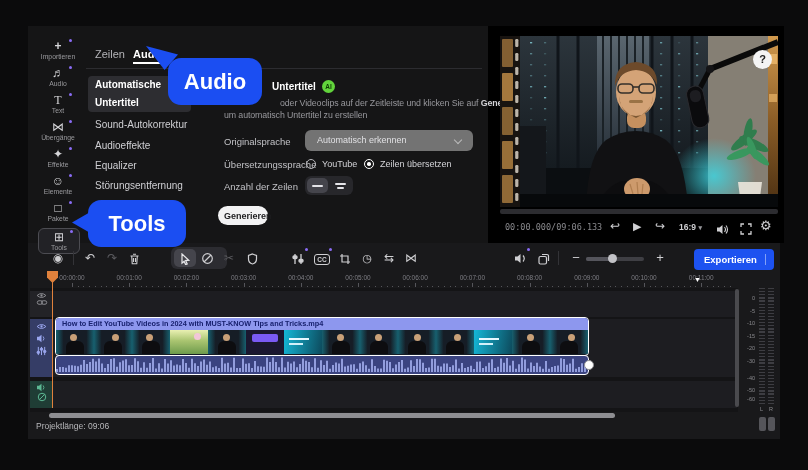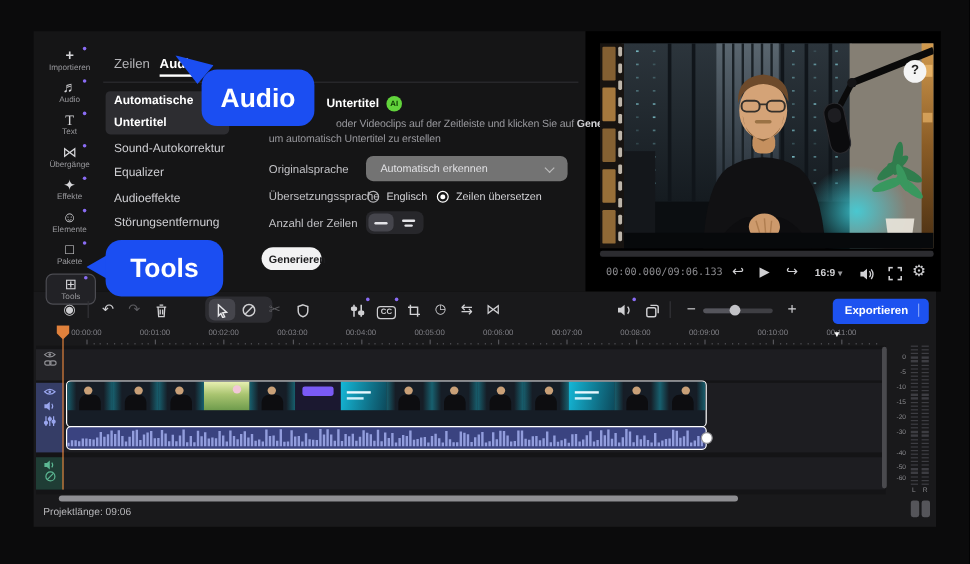--- a/index.html
+++ b/index.html
@@ -131,41 +131,41 @@
   </div>
 
   <span class="a tab" style="left:95px;top:48px;">Zeilen</span>
   <span class="a tab active" style="left:133px;top:48px;">Audio</span>
   <div class="a" style="left:133px;top:62px;width:28px;height:2px;background:#fff;"></div>
   <div class="a" style="left:86px;top:68px;width:396px;height:1px;background:#2c2c30;"></div>
 
   <div class="a" style="left:88px;top:76px;width:100px;">
     <div class="menu-item sel" style="width:96px;">Automatische Untertitel</div>
     <div class="menu-item" style="margin-top:4px;">Sound-Autokorrektur</div>
+    <div class="menu-item" style="margin-top:3px;">Audioeffekte</div>
     <div class="menu-item" style="margin-top:2px;">Equalizer</div>
-    <div class="menu-item" style="margin-top:3px;">Audioeffekte</div>
     <div class="menu-item" style="margin-top:2px;">Störungsentfernung</div>
     <div class="menu-item" style="margin-top:3px;">Entfernung von Stillen</div>
   </div>
 
   <span class="a nosel" style="left:272px;top:81px;font-size:10px;font-weight:bold;color:#fff;">Untertitel</span>
   <span class="a ai-badge" style="left:322px;top:80px;width:13px;height:13px;">AI</span>
   <span class="a desc nosel" style="left:280px;top:98px;">
     <span>oder Videoclips auf der Zeitleiste und klicken Sie auf </span><b>Generieren,</b></span>
   <span class="a desc nosel" style="left:224px;top:110px;">um automatisch Untertitel zu erstellen</span>
 
   <span class="a flabel nosel" style="left:224px;top:136px;">Originalsprache</span>
   <div class="a" id="dropdown" style="left:305px;top:130px;width:168px;height:21px;">
     <span>Automatisch erkennen</span>
     <i class="chev" style="right:12px;top:7px;"></i>
   </div>
 
   <span class="a flabel nosel" style="left:224px;top:159px;">Übersetzungssprache</span>
   <div class="a radio" style="left:306px;top:159px;"></div>
-  <span class="a rlabel nosel" style="left:322px;top:159px;">Englisch</span>
+  <span class="a rlabel nosel" style="left:322px;top:159px;">YouTube</span>
   <div class="a radio on" style="left:364px;top:159px;">
       <i></i>
     </div>
   <span class="a rlabel nosel" style="left:380px;top:159px;">Zeilen übersetzen</span>
 
   <span class="a flabel nosel" style="left:224px;top:181px;">Anzahl der Zeilen</span>
   <div class="a lines-group" style="left:305px;top:176px;width:48px;height:19px;">
     <div class="a line-btn sel" style="left:2px;top:2px;width:21px;height:15px;">
       <i class="lbar" style="left:5px;top:7px;width:11px;"></i>
       </div>
@@ -582,20 +582,21 @@
           <path d="M1 3.5H3.5L6.5 1V10L3.5 7.5H1Z" fill="currentColor"></path>
           <path d="M8.5 3 Q10.5 5.5 8.5 8" stroke="currentColor" fill="none" stroke-width="1.1"></path>
         </svg></span>
     <span><svg width="10" height="10" viewBox="0 0 12 12" fill="none" stroke="currentColor" stroke-width="1.2">
           <circle cx="6" cy="6" r="4.5"></circle>
           <path d="M2.8 9.2 L9.2 2.8"></path>
         </svg></span>
   </div>
 
   <div class="a" id="clipbox" style="left:55px;top:317px;width:532px;height:37px;">
+    <div id="cliptitle">How to Edit YouTube Videos in 2024 with MUST-KNOW Tips and Tricks.mp4</div>
     <div id="thumbs">
         <div class="th" style="background: linear-gradient(90deg, rgb(23, 96, 111) 0%, rgb(22, 29, 38) 20%, rgb(22, 29, 38) 80%, rgb(23, 96, 111) 100%);">
           <div style="position:absolute;left:14px;top:4px;width:7px;height:7px;border-radius:50%;background:#c9a078;"></div>
           <div style="position:absolute;left:10px;top:11px;width:18px;height:13px;border-radius:6px 6px 0 0;background:#0d0d10;"></div>
         </div>
         <div class="th" style="background: linear-gradient(90deg, rgb(23, 96, 111) 0%, rgb(22, 29, 38) 20%, rgb(22, 29, 38) 80%, rgb(23, 96, 111) 100%);">
           <div style="position:absolute;left:17.686761559263687px;top:4px;width:7px;height:7px;border-radius:50%;background:#c9a078;"></div>
           <div style="position:absolute;left:10px;top:11px;width:18px;height:13px;border-radius:6px 6px 0 0;background:#0d0d10;"></div>
         </div>
         <div class="th" style="background: linear-gradient(90deg, rgb(23, 96, 111) 0%, rgb(22, 29, 38) 20%, rgb(22, 29, 38) 80%, rgb(23, 96, 111) 100%);">

